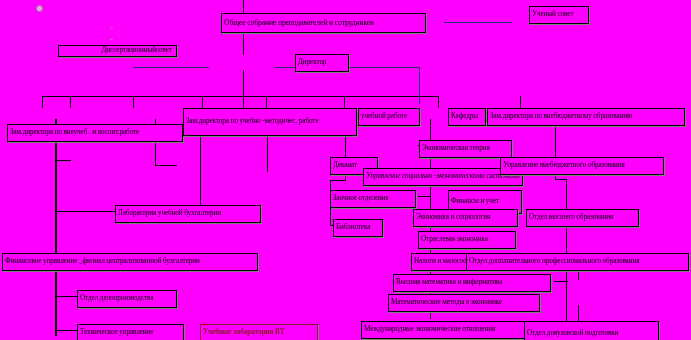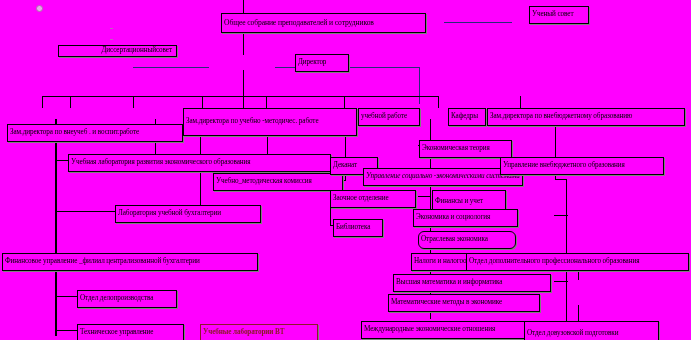--- a/index.html
+++ b/index.html
@@ -140,27 +140,21 @@
   </div>
 
   <div class="node" style="left:448px;top:108px;width:38px;height:12px;">
     <span>Кафедры</span>
   </div>
 
   <div class="node" style="left:487px;top:108px;width:198px;height:12px;">
     <span>Зам.директора по внебюджетному образованию</span>
   </div>
 
-  <div class="node" style="left:68px;top:154px;width:263px;height:13px;">
-    <span>Учебная лаборатория развития  экономического образования</span>
-  </div>
-
-  <div class="node" style="left:213px;top:173px;width:130px;height:12px;">
-    <span>Учебно_методическая комиссия</span>
-  </div>
+
 
   <div class="node" style="left:330px;top:157px;width:48px;height:12px;">
     <span>Деканат</span>
   </div>
 
   <div class="node" style="left:330px;top:190px;width:86px;height:12px;">
     <span>Заочное отделение</span>
   </div>
 
   <div class="node" style="left:333px;top:219px;width:50px;height:12px;">
@@ -176,32 +170,35 @@
   </div>
 
   <div class="node" style="left:363px;top:168px;width:160px;height:12px;font-style:italic;">
     <span>Управление социально -экономическими системами</span>
   </div>
 
   <div class="node" style="left:500px;top:157px;width:164px;height:12px;">
     <span>Управление внебюджетного образования</span>
   </div>
 
-  <div class="node" style="left:432px;top:190px;width:74px;height:24px;">
+  <div class="node" style="left:448px;top:190px;width:74px;height:24px;">
     <span>Финансы и учет</span>
   </div>
 
   <div class="node" style="left:413px;top:209px;width:105px;height:12px;">
     <span>Экономика и социология</span>
   </div>
 
-  <div class="node" style="left:418px;top:231px;width:98px;height:12px;border-radius:6px;">
+  <div class="node" style="left:418px;top:231px;width:98px;height:12px;">
     <span>Отраслевая экономика</span>
   </div>
 
+  <div class="node" style="left:526px;top:209px;width:113px;height:12px;">
+    <span>Отдел высшего образования</span>
+  </div>
 
   <div class="node" style="left:411px;top:253px;width:92px;height:12px;">
     <span>Налоги и налогообложение</span>
   </div>
 
   <div class="node" style="left:466px;top:253px;width:223px;height:12px;">
     <span>Отдел дополнительного профессионального образования</span>
   </div>
 
   <div class="node" style="left:393px;top:274px;width:158px;height:12px;">

